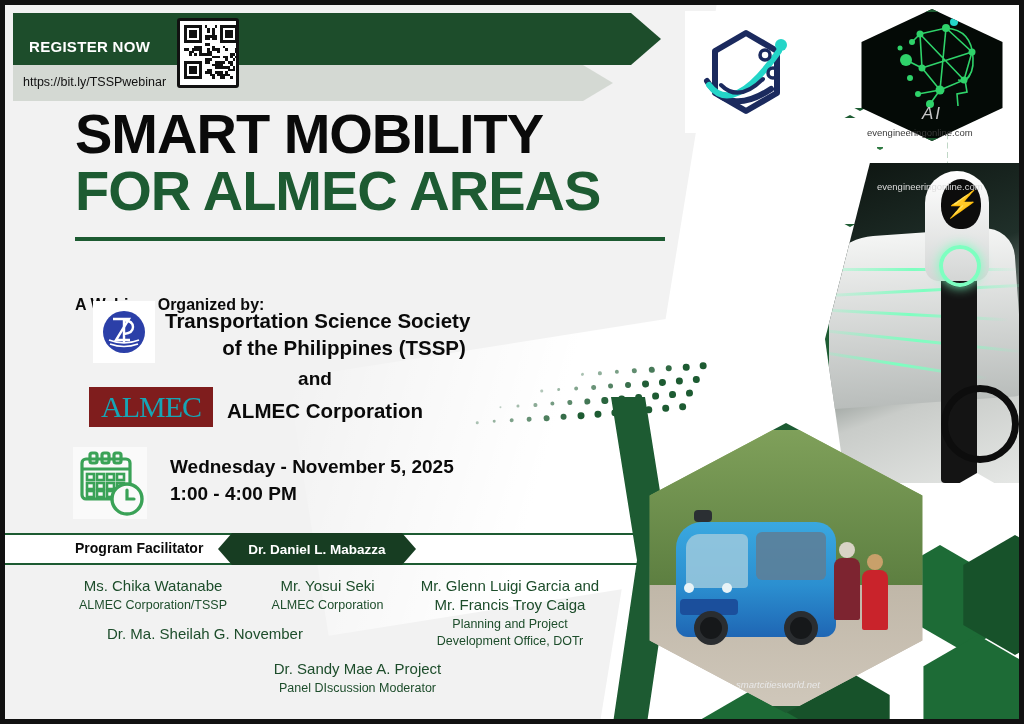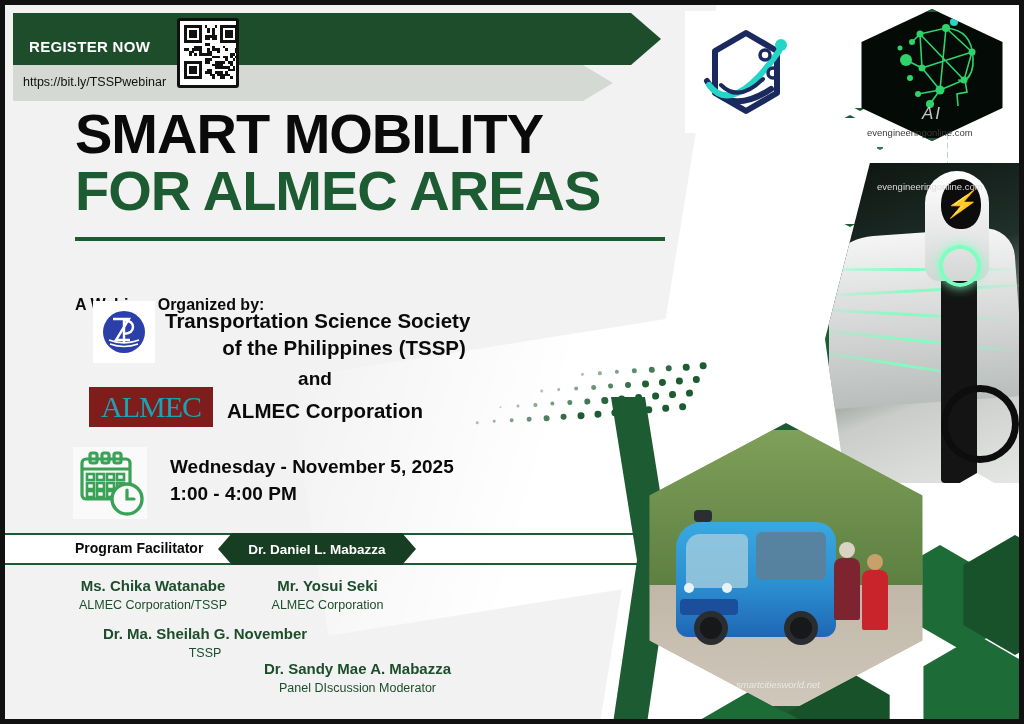--- a/index.html
+++ b/index.html
@@ -168,21 +168,21 @@
   .fac-chip {
     position: absolute; left: 213px; top: 528px;
     width: 198px; height: 32px; background: #173d22;
     clip-path: polygon(14px 0, 184px 0, 198px 50%, 184px 100%, 14px 100%, 0 50%);
     display: flex; align-items: center; justify-content: center;
   }
   .fac-name { font-size: 13.5px; font-weight: bold; color: #ffffff; }
 
   
   .spk { position: absolute; text-align: center; color: #1d4d2b; }
-  .spk .n { font-size: 15px; font-weight: bold; line-height: 1.25; }
+  .spk .n { font-size: 15px; font-weight: normal; line-height: 1.25; }
   .spk .a { font-size: 12.5px; line-height: 1.3; margin-top: 1px; }
 
   #spk0 { left: 58px;  top: 572px; width: 180px; }
   #spk1 { left: 245px; top: 572px; width: 155px; }
   #spk2 { left: 395px; top: 572px; width: 220px; }
   #spk3 { left: 85px;  top: 620px; width: 230px; }
   #spk4 { left: 230px; top: 655px; width: 245px; }
 
   
   .ncts-hex-logo {
@@ -639,28 +639,33 @@
   <div class="spk" id="spk0">
     <div class="n">Ms. Chika Watanabe</div>
     <div class="a">ALMEC Corporation/TSSP</div>
   </div>
 
   <div class="spk" id="spk1">
     <div class="n">Mr. Yosui Seki</div>
     <div class="a">ALMEC Corporation</div>
   </div>
 
+  <div class="spk" id="spk2">
+    <div class="n">Mr. Glenn Luigi Garcia and</div>
+    <div class="n">Mr. Francis Troy Caiga</div>
+    <div class="a">Planning and Project</div>
+    <div class="a">Development Office, DOTr</div>
+  </div>
 
   <div class="spk" id="spk3">
     <div class="n">Dr. Ma. Sheilah G. November</div>
-    <div class="a">TSSP</div>
   </div>
 
   <div class="spk" id="spk4">
-    <div class="n">Dr. Sandy Mae A. Mabazza</div>
+    <div class="n">Dr. Sandy Mae A. Project</div>
     <div class="a">Panel DIscussion Moderator</div>
   </div>
 
   <div class="hex-outline hex-v deco" style="left:795px;top:-14px;width:120px;height:120px;"></div>
   <div class="hex-dashed hex-v deco" style="left:820px;top:30px;width:110px;height:115px;"></div>
   <div class="hex-outline hex-v deco" style="left:790px;top:110px;width:110px;height:112px;"></div>
   <div class="hex-dashed hex-v deco" style="left:940px;top:100px;width:90px;height:100px;"></div>
 
   <div class="ncts-hex-logo">
     <svg width="122" height="122" viewBox="0 0 122 122">

